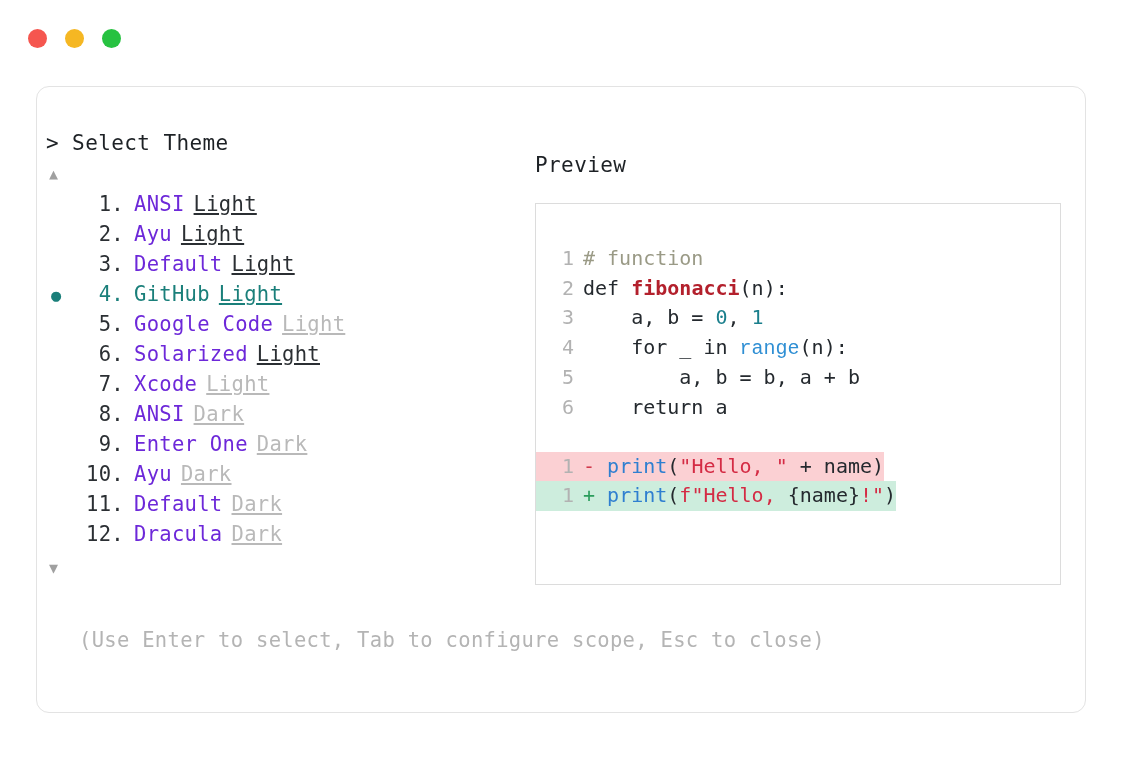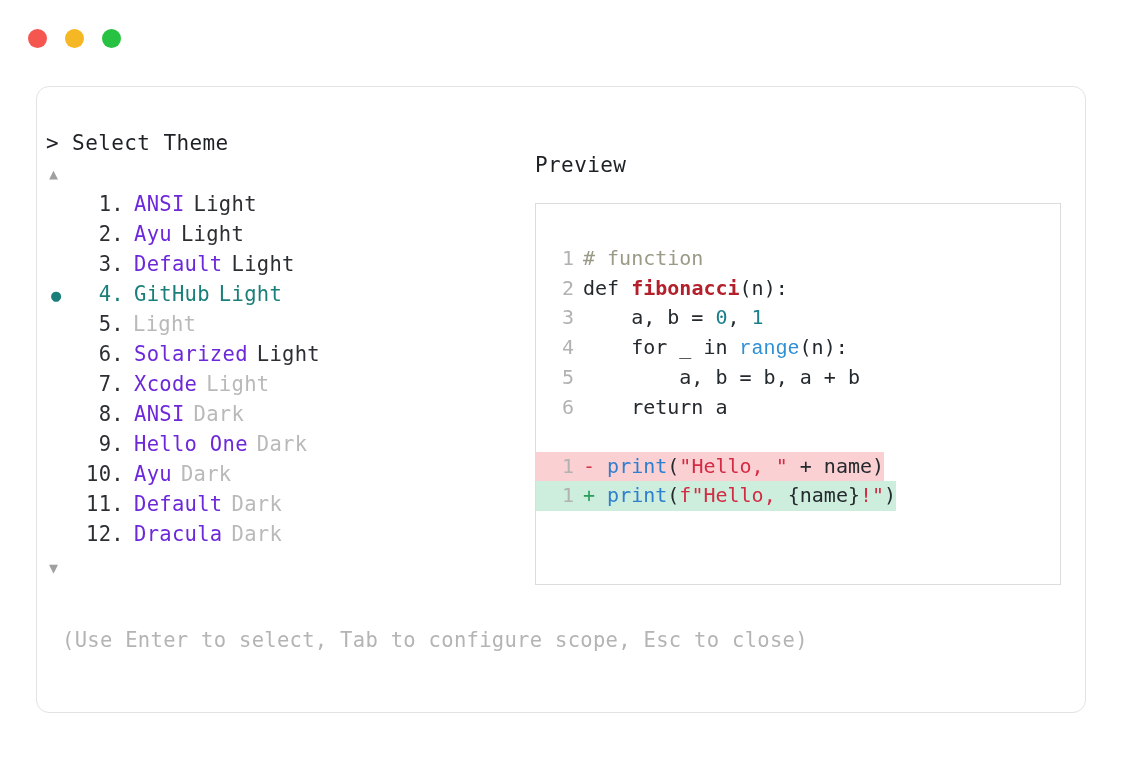--- a/index.html
+++ b/index.html
@@ -85,29 +85,29 @@
     padding-left: 5px;
     box-sizing: border-box;
   }
   .num-cell {
     width: 44px;
     flex: none;
     text-align: right;
     color: #2b2f33;
   }
   .name-cell { color: #6d28d9; padding-left: 10px; }
-  .variant-cell { padding-left: 9px; color: #b9b9b9; }
+  .variant-cell { padding-left: 9px; color: #b9b9b9; text-decoration: underline; }
   .variant-strong { color: #2b2f33; }
   .theme-row.selected .num-cell,
   .theme-row.selected .name-cell,
   .theme-row.selected .variant-cell { color: #1a7f7a; }
 
   .hint {
     position: absolute;
-    left: 25px;
+    left: 42px;
     top: 541px;
     font-size: 20.5px;
     color: #b4b4b4;
     letter-spacing: 0.3px;
     white-space: pre;
   }
 
   
   .right-pane {
     position: absolute;
@@ -172,25 +172,25 @@
   <div class="panes">
 
     <div class="left-pane">
       <div class="prompt-line"><span>&gt;</span> <span>Select Theme</span></div>
       <div class="scroll-arrow arrow-up">▲</div>
       <div class="theme-list" id="theme-list">
           <div class="theme-row"><span class="bullet-cell"> </span><span class="num-cell">1.</span><span class="name-cell">ANSI</span><span class="variant-cell variant-strong">Light</span></div>
           <div class="theme-row"><span class="bullet-cell"> </span><span class="num-cell">2.</span><span class="name-cell">Ayu</span><span class="variant-cell variant-strong">Light</span></div>
           <div class="theme-row"><span class="bullet-cell"> </span><span class="num-cell">3.</span><span class="name-cell">Default</span><span class="variant-cell variant-strong">Light</span></div>
           <div class="theme-row selected"><span class="bullet-cell">●</span><span class="num-cell">4.</span><span class="name-cell">GitHub</span><span class="variant-cell variant-strong">Light</span></div>
-          <div class="theme-row"><span class="bullet-cell"> </span><span class="num-cell">5.</span><span class="variant-cell">Light</span></div>
+          <div class="theme-row"><span class="bullet-cell"> </span><span class="num-cell">5.</span><span class="name-cell">Google Code</span><span class="variant-cell">Light</span></div>
           <div class="theme-row"><span class="bullet-cell"> </span><span class="num-cell">6.</span><span class="name-cell">Solarized</span><span class="variant-cell variant-strong">Light</span></div>
           <div class="theme-row"><span class="bullet-cell"> </span><span class="num-cell">7.</span><span class="name-cell">Xcode</span><span class="variant-cell">Light</span></div>
           <div class="theme-row"><span class="bullet-cell"> </span><span class="num-cell">8.</span><span class="name-cell">ANSI</span><span class="variant-cell">Dark</span></div>
-          <div class="theme-row"><span class="bullet-cell"> </span><span class="num-cell">9.</span><span class="name-cell">Hello One</span><span class="variant-cell">Dark</span></div>
+          <div class="theme-row"><span class="bullet-cell"> </span><span class="num-cell">9.</span><span class="name-cell">Enter One</span><span class="variant-cell">Dark</span></div>
           <div class="theme-row"><span class="bullet-cell"> </span><span class="num-cell">10.</span><span class="name-cell">Ayu</span><span class="variant-cell">Dark</span></div>
           <div class="theme-row"><span class="bullet-cell"> </span><span class="num-cell">11.</span><span class="name-cell">Default</span><span class="variant-cell">Dark</span></div>
           <div class="theme-row"><span class="bullet-cell"> </span><span class="num-cell">12.</span><span class="name-cell">Dracula</span><span class="variant-cell">Dark</span></div>
         </div>
       <div class="scroll-arrow arrow-down">▼</div>
     </div>
 
     <div class="hint">(Use Enter to select, Tab to configure scope, Esc to close)</div>
 
     <div class="right-pane">

